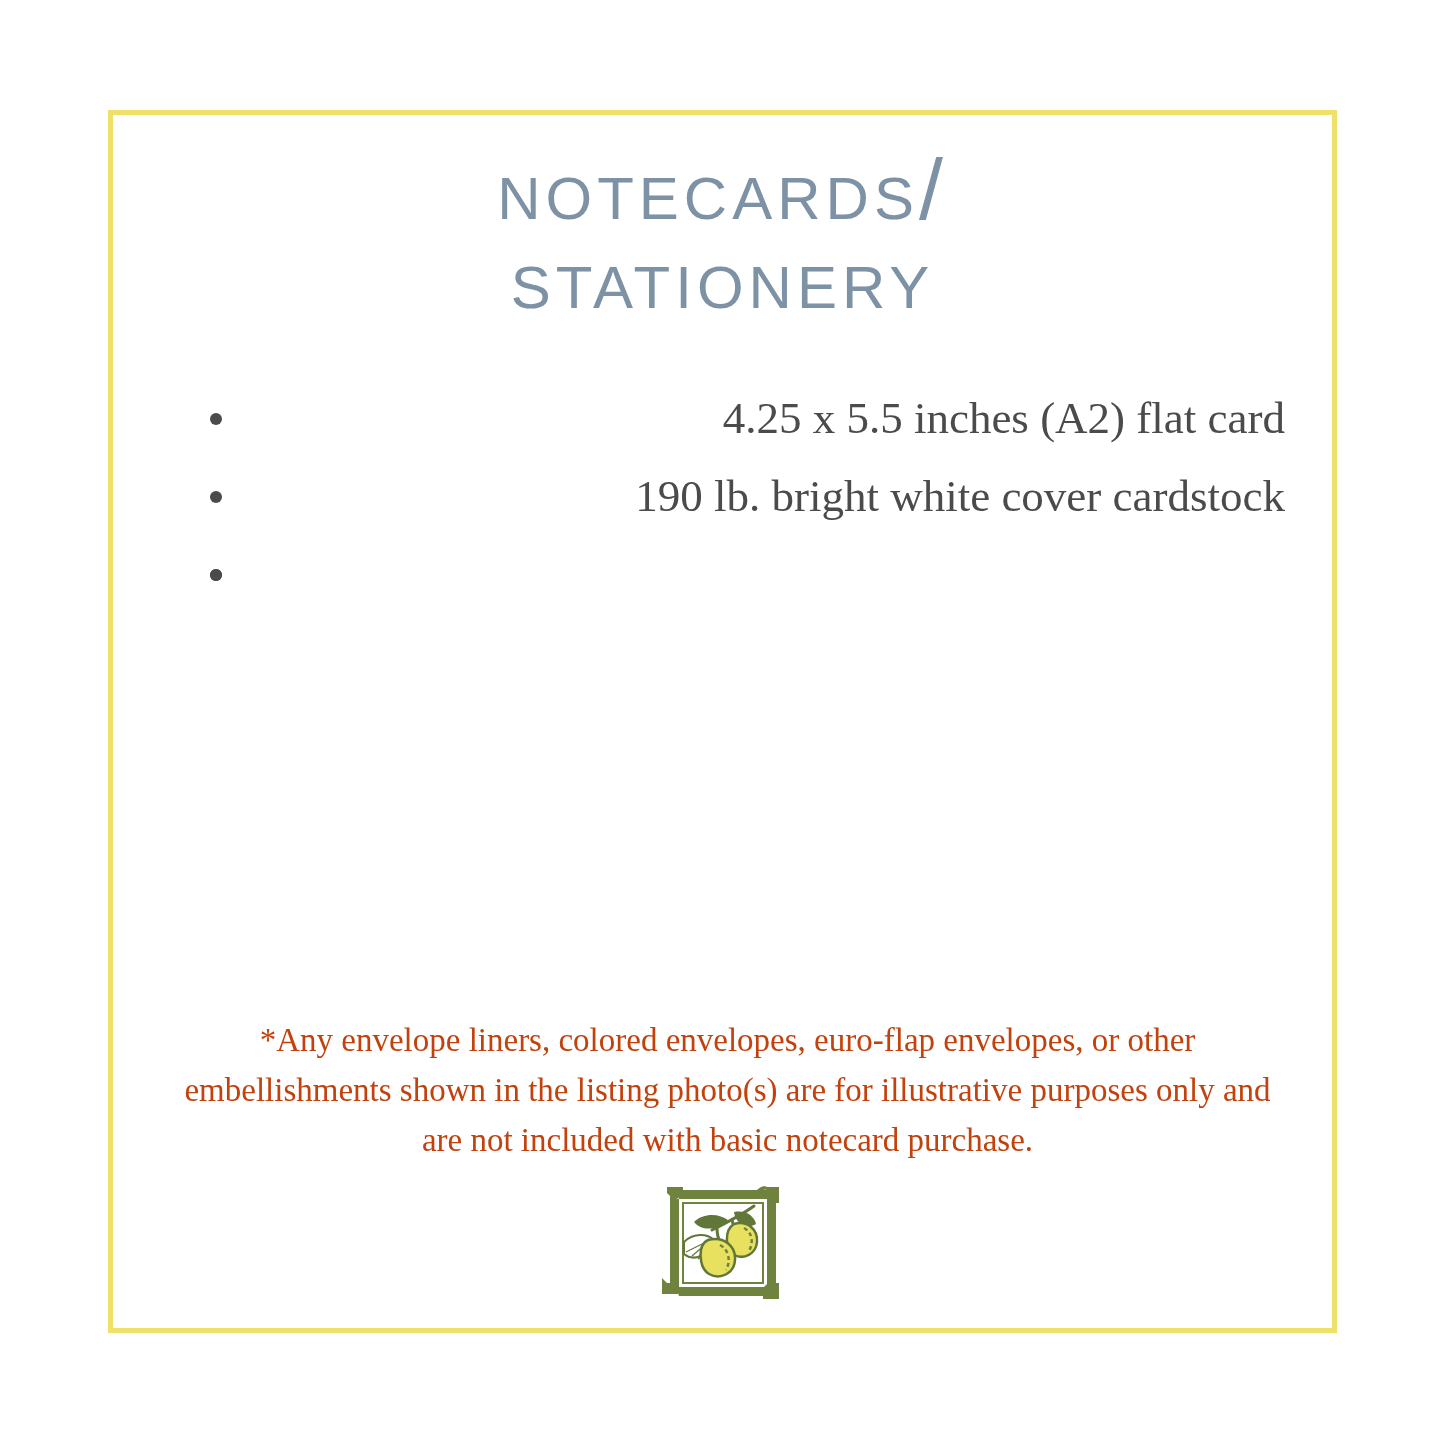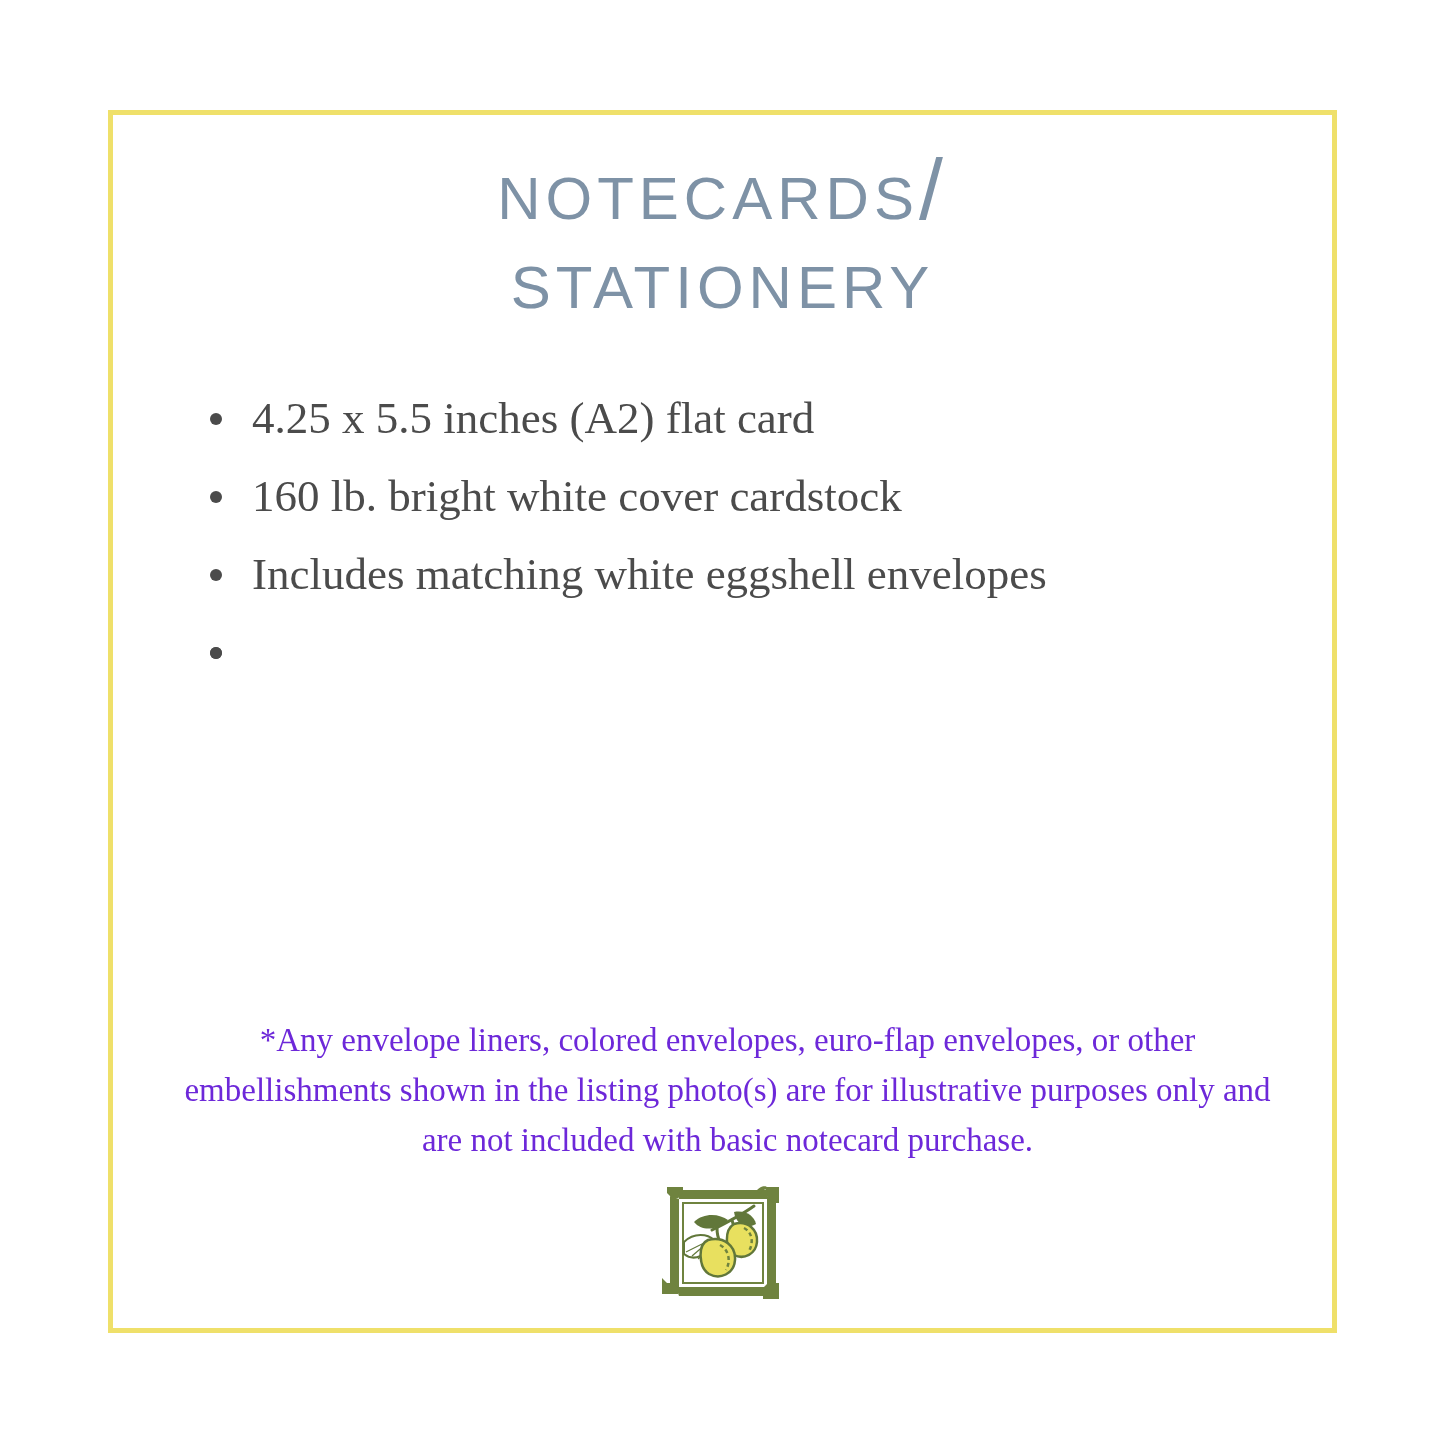--- a/index.html
+++ b/index.html
@@ -67,39 +67,40 @@
     list-style: none;
   }
   .bullets li {
     position: relative;
     color: #4b4b4b;
     font-family: "Liberation Serif", serif;
     font-size: 45px;
     line-height: 77px;
     padding-left: 47px;
     margin: 0 0 1px 0;
+    text-align: right;
   }
   .bullets li .dot {
     position: absolute;
     left: 5px;
     top: 33px;
     width: 12px;
     height: 12px;
     border-radius: 50%;
     background: #4b4b4b;
   }
 
   
   .disclaimer {
     position: absolute;
     left: 52px;
     top: 900px;
     width: 1125px;
     text-align: center;
-    color: #6d28d9;
+    color: #c2410c;
     font-family: "Liberation Serif", serif;
     font-size: 33px;
     line-height: 50px;
   }
 
   
   .logo-wrap {
     position: absolute;
     left: 0;
     top: 1067px;
@@ -121,25 +122,21 @@
       <div class="title-line">Stationery</div>
     </div>
 
     <ul class="bullets">
       <li>
         <span class="dot"></span>
         <span>4.25 x 5.5 inches (A2) flat card</span>
       </li>
       <li>
         <span class="dot"></span>
-        <span>160 lb. bright white cover cardstock</span>
-      </li>
-      <li>
-        <span class="dot"></span>
-        <span>Includes matching white eggshell envelopes</span>
+        <span>190 lb. bright white cover cardstock</span>
       </li>
       <li>
         <span class="dot"></span>
       </li>
       <li>
         <span class="dot"></span>
       </li>
     </ul>
 
     <div class="disclaimer">*Any envelope liners, colored envelopes, euro-flap envelopes, or other embellishments shown in the listing photo(s) are for illustrative purposes only and are not included with basic notecard purchase.</div>

